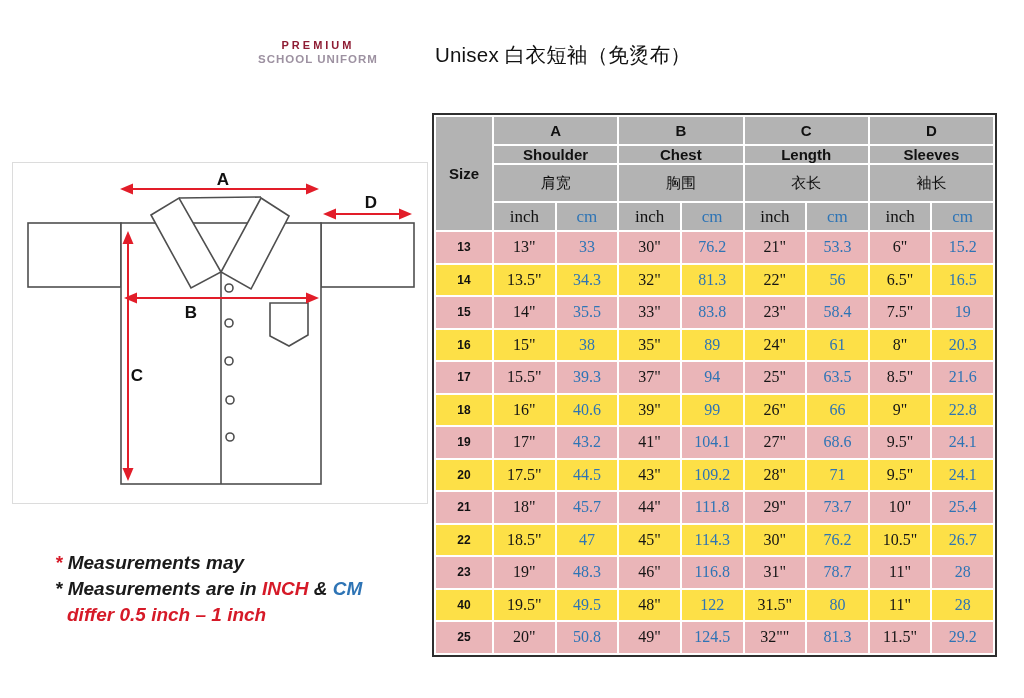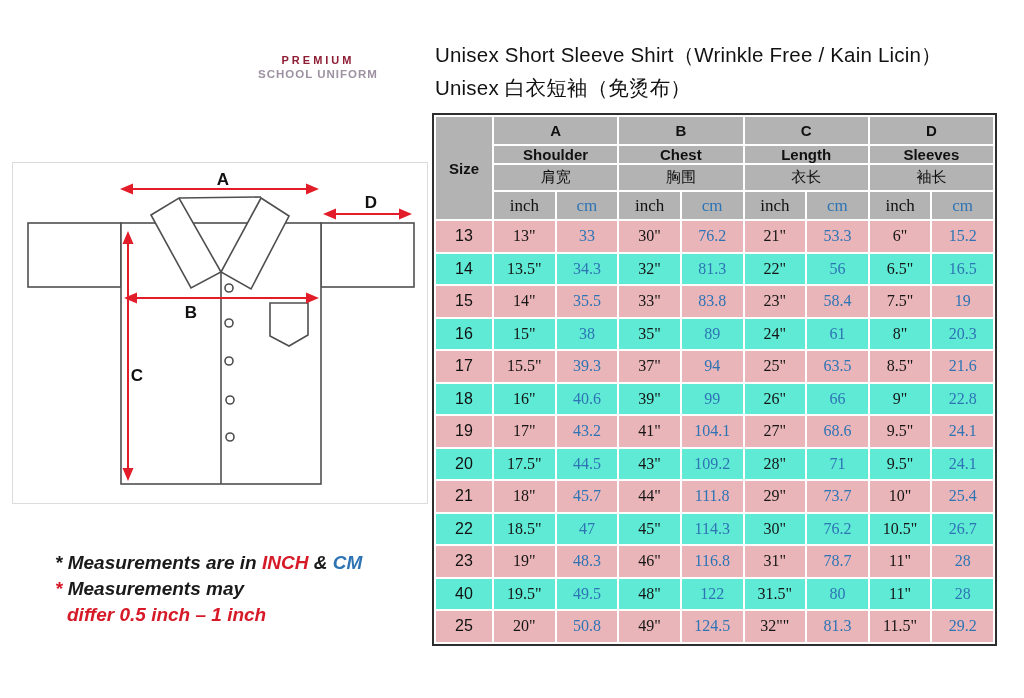--- a/index.html
+++ b/index.html
@@ -4,21 +4,21 @@
 <style>
   html,body{margin:0;padding:0;}
   body{
     width:1024px;height:698px;position:relative;background:#ffffff;
     font-family:"Liberation Sans",sans-serif;overflow:hidden;
   }
   
   .logo{position:absolute;left:246px;top:38px;width:144px;text-align:center;color:#8e1c33;}
   .logo-name{font-family:"Liberation Serif",serif;font-weight:bold;font-size:31px;line-height:30px;letter-spacing:1px;}
   .logo-name sup{font-size:12px;vertical-align:super;}
-  .logo-premium{font-size:11px;font-weight:bold;letter-spacing:3px;margin-top:16px;}
+  .logo-premium{font-size:11px;font-weight:bold;letter-spacing:3px;margin-top:1px;}
   .logo-sub{font-size:11.5px;font-weight:bold;letter-spacing:1px;color:#9d91a1;margin-top:2px;}
   
   .title{position:absolute;left:435px;top:38px;color:#121212;font-size:20.5px;line-height:33px;font-weight:500;letter-spacing:0.2px;}
   
   .diagram{position:absolute;left:12px;top:162px;width:414px;height:340px;border:1px solid #dcdcdc;}
   .diagram svg{display:block;width:100%;height:100%;}
   .diag-label{font-family:"Liberation Sans",sans-serif;font-weight:bold;font-size:17px;fill:#111;}
   
   .notes{position:absolute;left:55px;top:550px;font-style:italic;font-weight:bold;font-size:19px;line-height:26px;color:#1a1a1a;}
   .notes .indent{margin-left:12px;}
@@ -27,42 +27,41 @@
   
   .size-table-wrap{position:absolute;left:432px;top:113px;}
   table.size-table{
     border-collapse:separate;border-spacing:2px;background:#ffffff;
     border:2px solid #2e2e2e;table-layout:fixed;width:565px;
   }
   table.size-table td{text-align:center;vertical-align:middle;padding:0;overflow:hidden;}
   .hdr{background:#b3b3b3;font-weight:bold;font-size:15px;color:#111;}
   .hdr-letter{height:27px;}
   .hdr-en{height:16px;}
-  .hdr-zh{background:#b3b3b3;font-weight:normal;font-size:15px;height:25px;color:#111;}
+  .hdr-zh{background:#b3b3b3;font-weight:normal;font-size:15px;height:36px;color:#111;}
   .hdr-unit{background:#b3b3b3;font-family:"Liberation Serif",serif;font-size:17px;height:27px;color:#111;}
   .unit-cm{color:#2e74b5;}
-  .size-col{font-weight:normal;font-size:16px;font-family:"Liberation Sans",sans-serif;color:#111;}
+  .size-col{font-weight:bold;font-size:12px;font-family:"Liberation Sans",sans-serif;color:#111;}
   .inch-cell{font-family:"Liberation Serif",serif;font-size:16px;color:#151515;}
   .cm-cell{font-family:"Liberation Serif",serif;font-size:16px;color:#2e74b5;}
   tr.data-row td{height:30.5px;}
   tr.row-pink td{background:#eab5b8;}
-  tr.row-cream td{background:#5eead4;}
+  tr.row-cream td{background:#fde047;}
 </style>
 </head>
 <body>
 
 <div class="page">
 
   <div class="logo">
     <div class="logo-premium">PREMIUM</div>
     <div class="logo-sub">SCHOOL UNIFORM</div>
   </div>
 
   <div class="title">
-    <div>Unisex Short Sleeve Shirt（Wrinkle Free / Kain Licin）</div>
     <div>Unisex 白衣短袖（免烫布）</div>
   </div>
 
   <div class="diagram">
     <svg viewBox="12 162 414 340">
       <g stroke="#4f4f4f" stroke-width="1.6" fill="#ffffff" stroke-linejoin="miter">
         <rect x="27" y="222" width="93" height="64"></rect>
         <rect x="320" y="222" width="93" height="64"></rect>
         <rect x="120" y="222" width="200" height="261"></rect>
         <line x1="178" y1="197" x2="260" y2="196"></line>
@@ -97,22 +96,22 @@
       <g>
         <text class="diag-label" x="222" y="184" text-anchor="middle">A</text>
         <text class="diag-label" x="370" y="207" text-anchor="middle">D</text>
         <text class="diag-label" x="190" y="317" text-anchor="middle">B</text>
         <text class="diag-label" x="136" y="380" text-anchor="middle">C</text>
       </g>
     </svg>
   </div>
 
   <div class="notes">
+    <div><span class="red">*</span><span> Measurements may</span></div>
     <div><span>* Measurements are in </span><span class="red">INCH</span><span> &amp; </span><span class="blue">CM</span></div>
-    <div><span class="red">*</span><span> Measurements may</span></div>
     <div class="red indent">differ 0.5 inch – 1 inch</div>
   </div>
 
   <div class="size-table-wrap">
     <table class="size-table">
       <colgroup>
         <col style="width:56px">
         <col>
           <col>
           <col>

